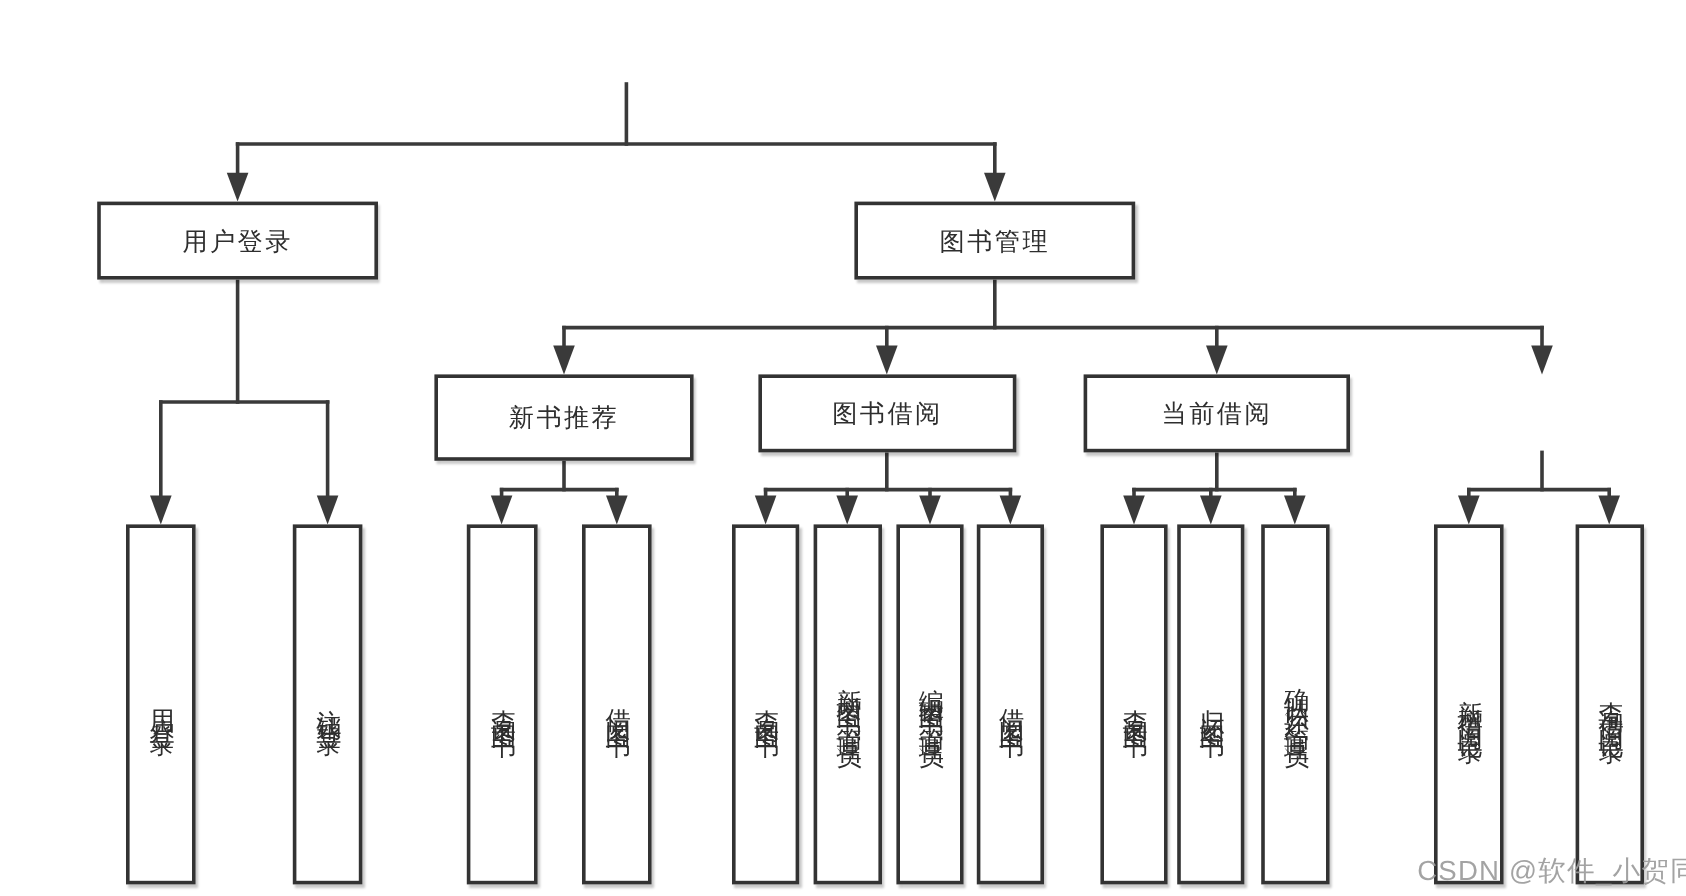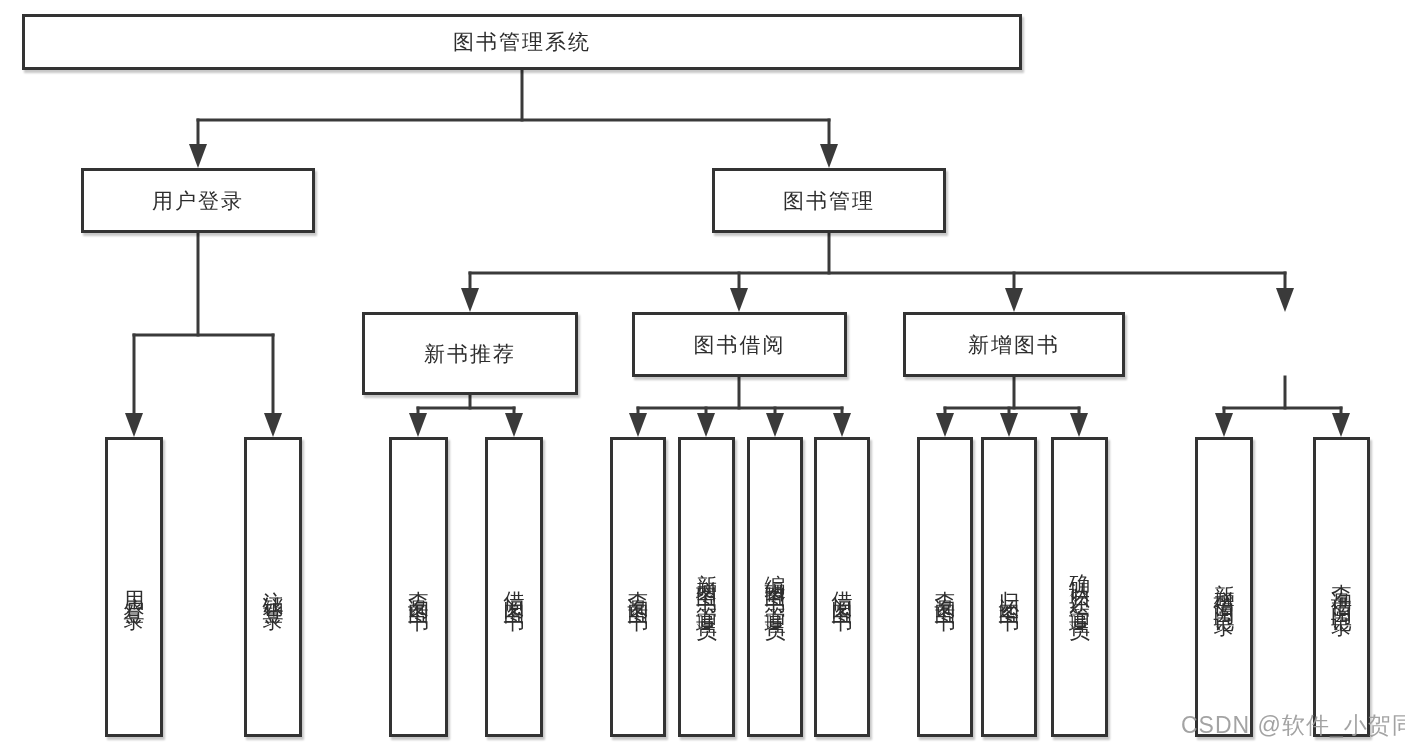--- a/index.html
+++ b/index.html
@@ -108,37 +108,34 @@
       <line x1="1079" y1="408" x2="1079" y2="417" stroke="#3a3a3a" stroke-width="3" stroke-linecap="square"></line>
       <polygon points="1070,413 1088,413 1079,437" fill="#3a3a3a"></polygon>
       <line x1="1285" y1="377" x2="1285" y2="408" stroke="#3a3a3a" stroke-width="3" stroke-linecap="square"></line>
       <line x1="1224" y1="408" x2="1341" y2="408" stroke="#3a3a3a" stroke-width="3" stroke-linecap="square"></line>
       <line x1="1224" y1="408" x2="1224" y2="417" stroke="#3a3a3a" stroke-width="3" stroke-linecap="square"></line>
       <polygon points="1215,413 1233,413 1224,437" fill="#3a3a3a"></polygon>
       <line x1="1341" y1="408" x2="1341" y2="417" stroke="#3a3a3a" stroke-width="3" stroke-linecap="square"></line>
       <polygon points="1332,413 1350,413 1341,437" fill="#3a3a3a"></polygon>
     </svg>
   <div class="watermark" style="left: 1181px; top: 710px;">CSDN @软件_小贺同学</div>
-<div class="node h" style="left: 22px; top: 14px; width: 1000px; height: 56px;">
-      <span>图书管理系统</span>
-    </div>
     <div class="node h" style="left: 81px; top: 168px; width: 234px; height: 65px;">
       <span>用户登录</span>
     </div>
     <div class="node h" style="left: 712px; top: 168px; width: 234px; height: 65px; justify-content: center;">
       <span>图书管理</span>
     </div>
-    <div class="node h" style="left: 362px; top: 312px; width: 216px; height: 83px;">
+    <div class="node h" style="left: 362px; top: 312px; width: 216px; height: 72px;">
       <span>新书推荐</span>
     </div>
     <div class="node h" style="left: 632px; top: 312px; width: 215px; height: 65px; text-align: center;">
       <span>图书借阅</span>
     </div>
     <div class="node h" style="left: 903px; top: 312px; width: 222px; height: 65px;">
-      <span>新增图书</span>
+      <span>当前借阅</span>
     </div>
     <div class="node v" style="left: 105px; top: 437px; width: 58px; height: 300px;">
       <span>用户登录</span>
     </div>
     <div class="node v" style="left: 244px; top: 437px; width: 58px; height: 300px;">
       <span>注销登录</span>
     </div>
     <div class="node v" style="left: 389px; top: 437px; width: 59px; height: 300px;">
       <span>查询图书</span>
     </div>

